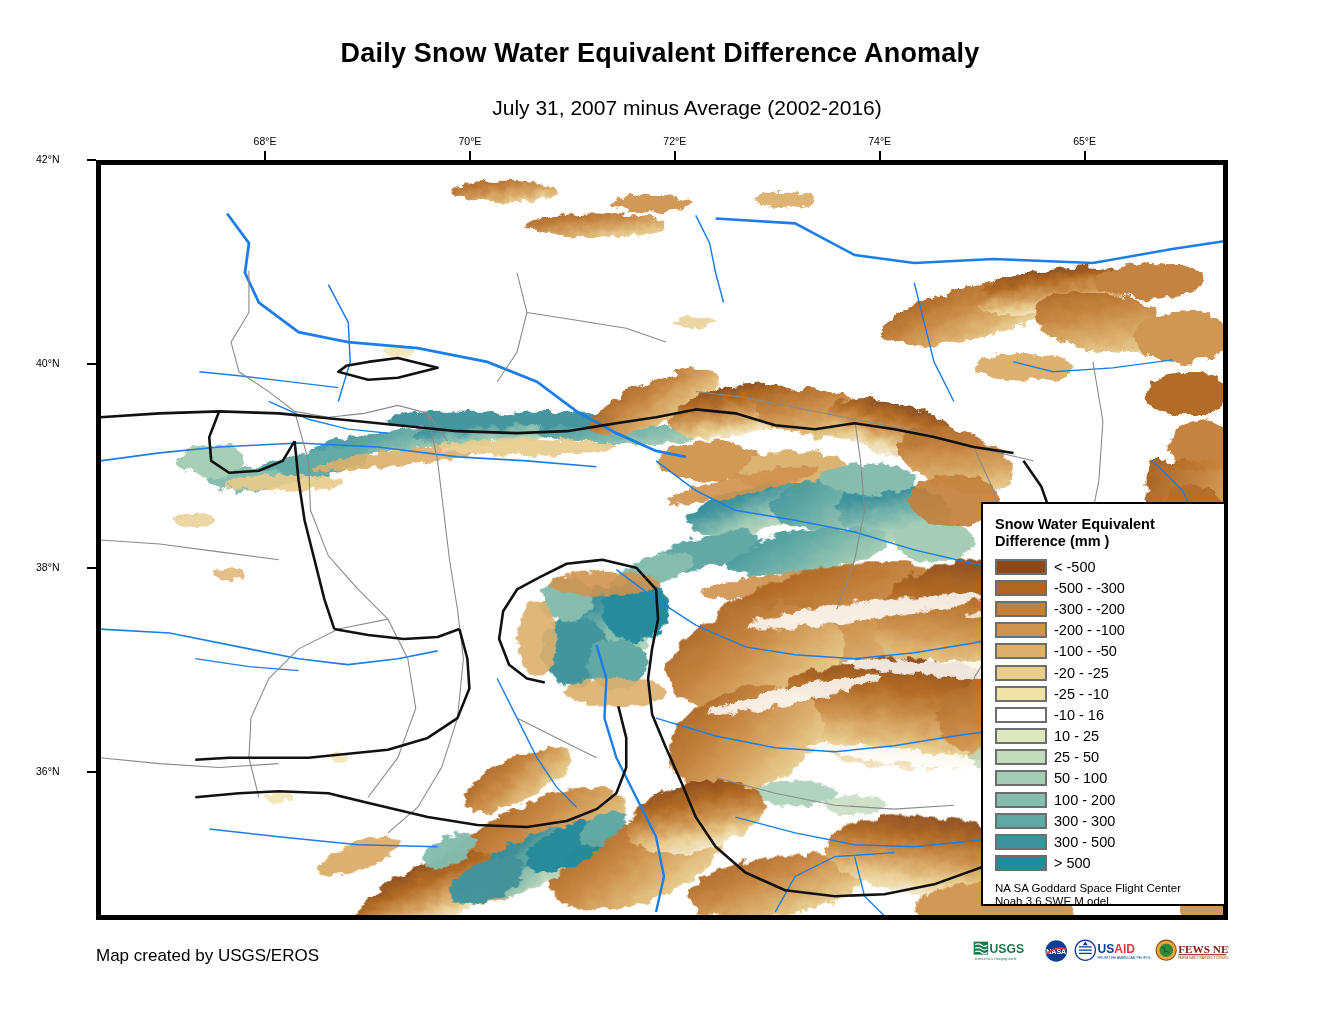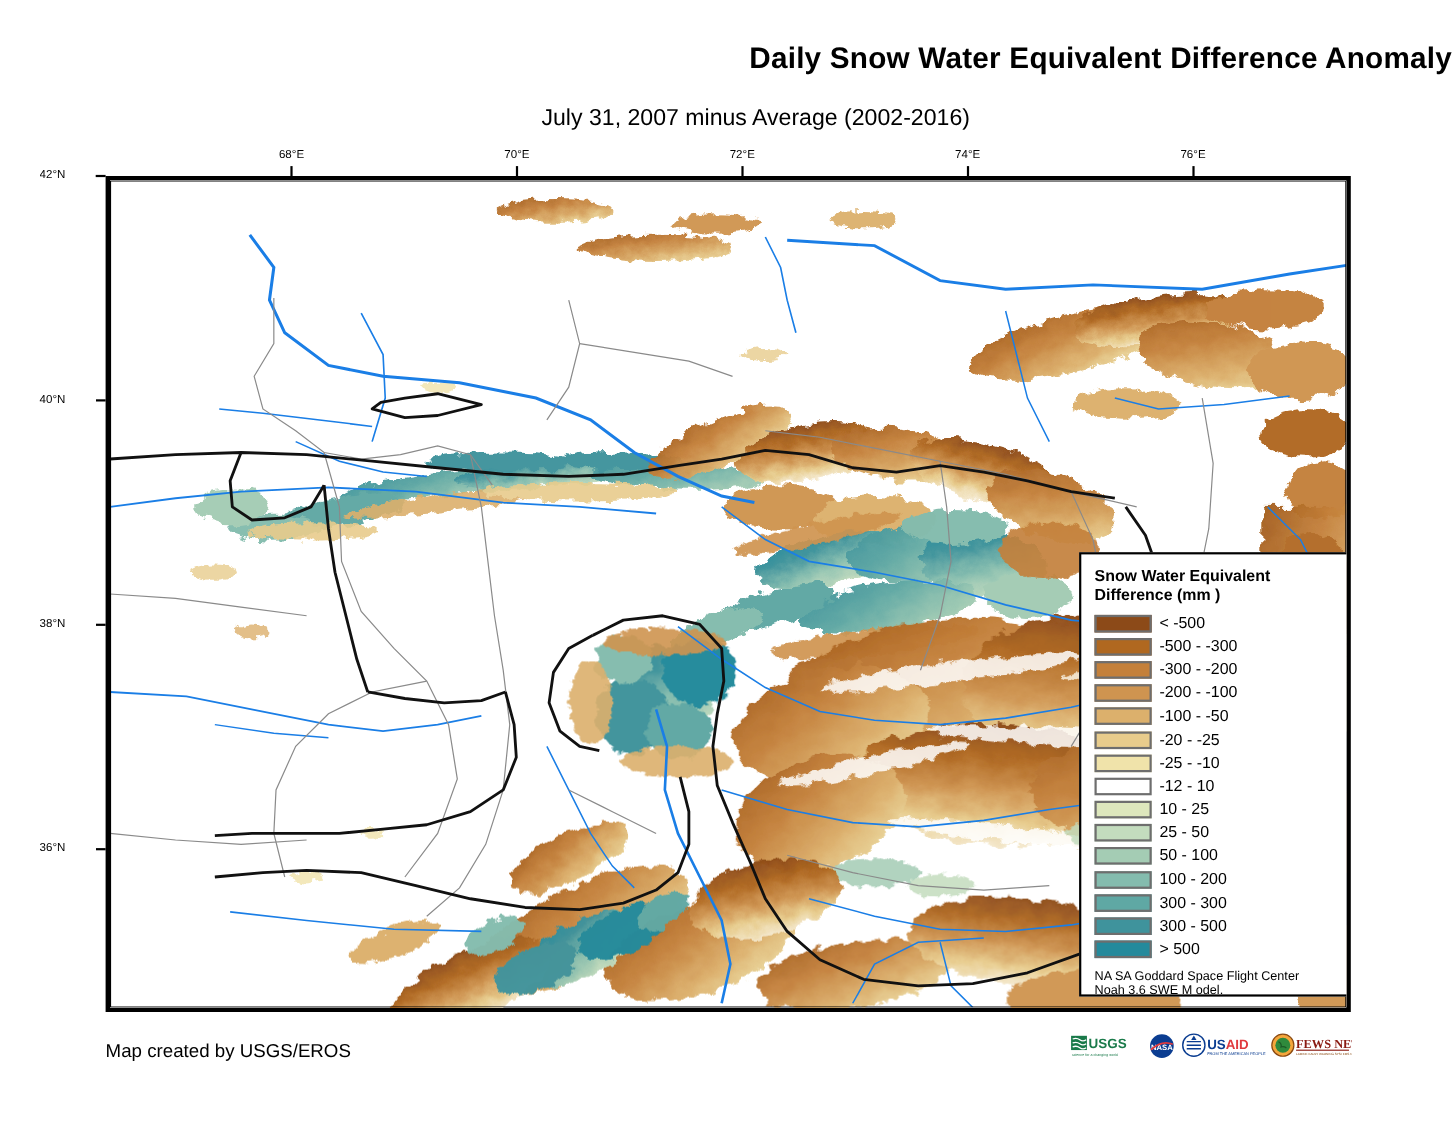--- a/index.html
+++ b/index.html
@@ -7,21 +7,21 @@
     width:1320px;height:1020px;
     background:#ffffff;
     font-family:"Liberation Sans", sans-serif;
     position:relative;
     overflow:hidden;
   }
   #root{position:absolute;left:0;top:0;width:1320px;height:1020px;}
 
   
   .title{
-    position:absolute;left:0;top:38px;width:1320px;text-align:right;
+    position:absolute;left:0;top:38px;width:1320px;text-align:center;
     font-size:27px;font-weight:bold;color:#000;letter-spacing:.2px;
   }
   .subtitle{
     position:absolute;left:0;top:96px;width:1320px;text-align:center;
     font-size:21px;font-weight:normal;color:#000;margin-left:27px;
   }
 
   
   #mapframe{
     position:absolute;left:96px;top:160px;width:1132px;height:760px;
@@ -375,21 +375,21 @@
           <div class="lg-row">
             <div class="lg-sw" style="background: rgb(232, 204, 140); border-color: rgb(110, 110, 110);"></div>
             <div class="lg-lab">-20 - -25</div>
           </div>
           <div class="lg-row">
             <div class="lg-sw" style="background: rgb(240, 227, 170); border-color: rgb(110, 110, 110);"></div>
             <div class="lg-lab">-25 - -10</div>
           </div>
           <div class="lg-row">
             <div class="lg-sw" style="background: rgb(255, 255, 255); border-color: rgb(110, 110, 110);"></div>
-            <div class="lg-lab">-12 - 10</div>
+            <div class="lg-lab">-10 - 16</div>
           </div>
           <div class="lg-row">
             <div class="lg-sw" style="background: rgb(221, 231, 188); border-color: rgb(110, 110, 110);"></div>
             <div class="lg-lab">10 - 25</div>
           </div>
           <div class="lg-row">
             <div class="lg-sw" style="background: rgb(195, 220, 190); border-color: rgb(110, 110, 110);"></div>
             <div class="lg-lab">25 - 50</div>
           </div>
           <div class="lg-row">
@@ -423,21 +423,21 @@
   <div id="axes">
       <div class="tick-h" style="left: 264.032px; top: 151px;"></div>
       <div class="lab-lon" style="left: 235.032px; top: 135px;">68°E</div>
       <div class="tick-h" style="left: 468.919px; top: 151px;"></div>
       <div class="lab-lon" style="left: 439.919px; top: 135px;">70°E</div>
       <div class="tick-h" style="left: 673.805px; top: 151px;"></div>
       <div class="lab-lon" style="left: 644.805px; top: 135px;">72°E</div>
       <div class="tick-h" style="left: 878.692px; top: 151px;"></div>
       <div class="lab-lon" style="left: 849.692px; top: 135px;">74°E</div>
       <div class="tick-h" style="left: 1083.58px; top: 151px;"></div>
-      <div class="lab-lon" style="left: 1054.58px; top: 135px;">76°E</div>
+      <div class="lab-lon" style="left: 1054.58px; top: 135px;">65°E</div>
       <div class="tick-v" style="left: 87px; top: 159px;"></div>
       <div class="lab-lat" style="left: 36px; top: 153px;">42°N</div>
       <div class="tick-v" style="left: 87px; top: 363.027px;"></div>
       <div class="lab-lat" style="left: 36px; top: 357.027px;">40°N</div>
       <div class="tick-v" style="left: 87px; top: 567.054px;"></div>
       <div class="lab-lat" style="left: 36px; top: 561.054px;">38°N</div>
       <div class="tick-v" style="left: 87px; top: 771.081px;"></div>
       <div class="lab-lat" style="left: 36px; top: 765.081px;">36°N</div>
     </div>
 

